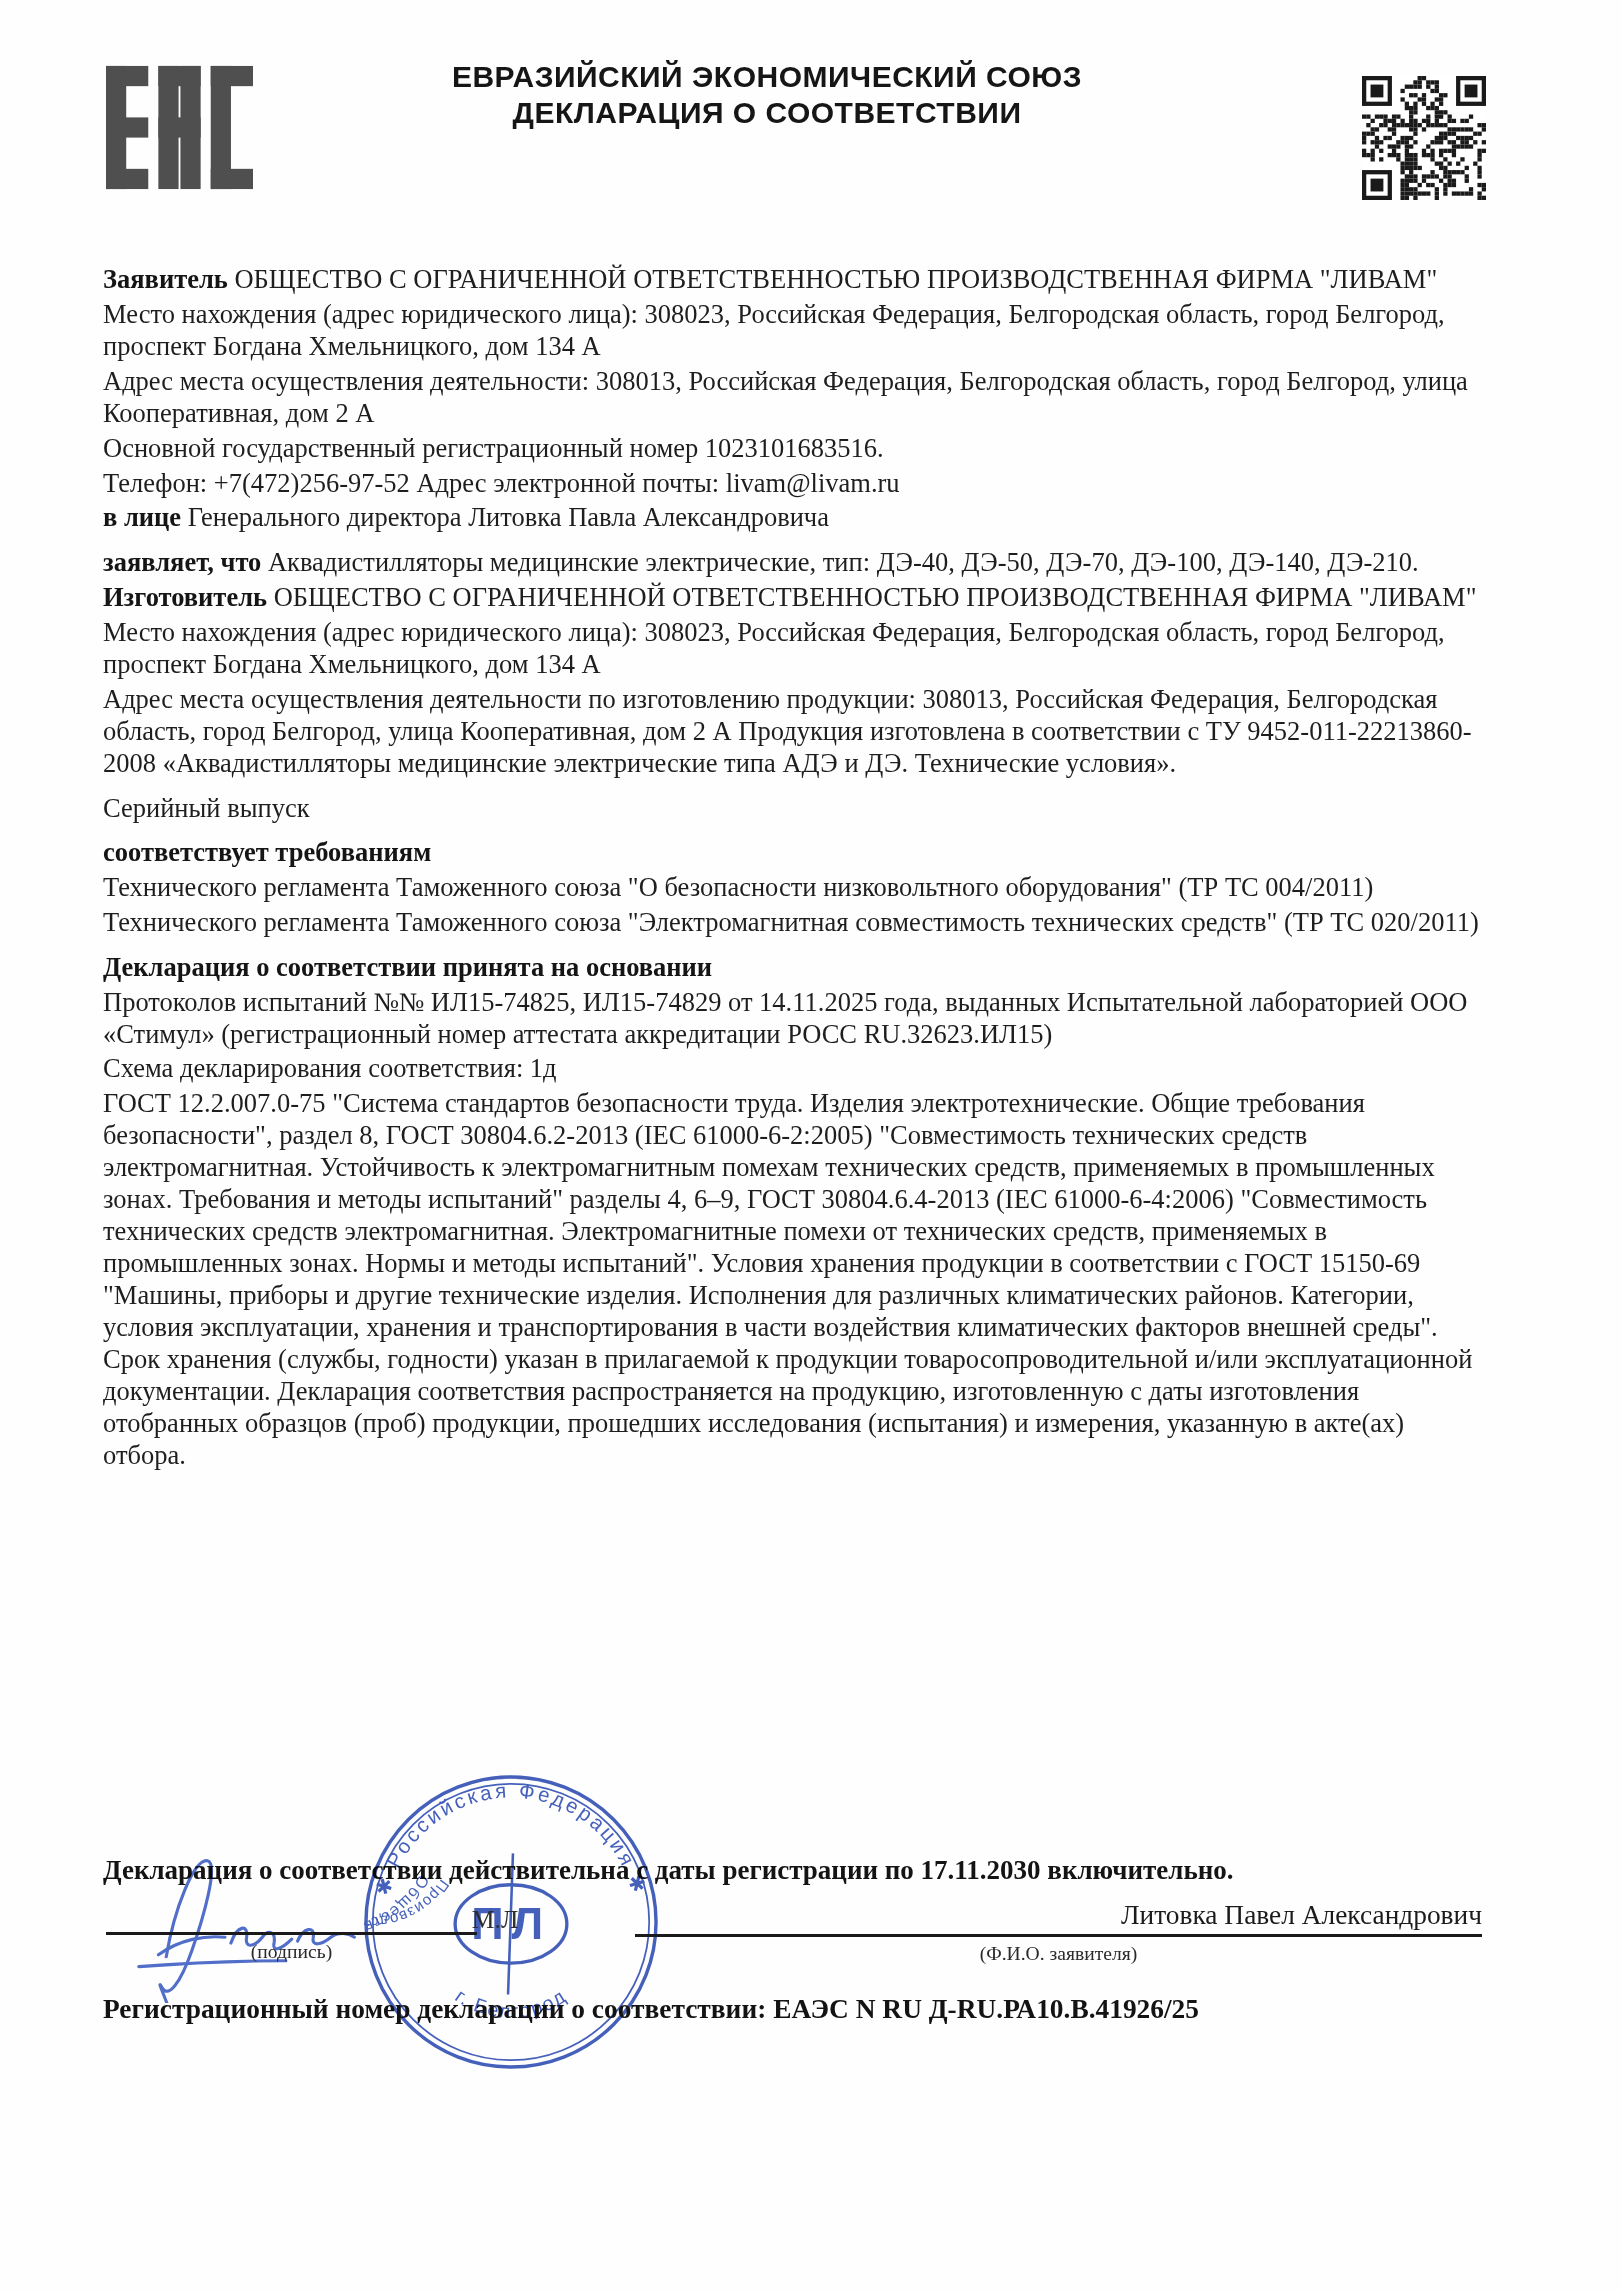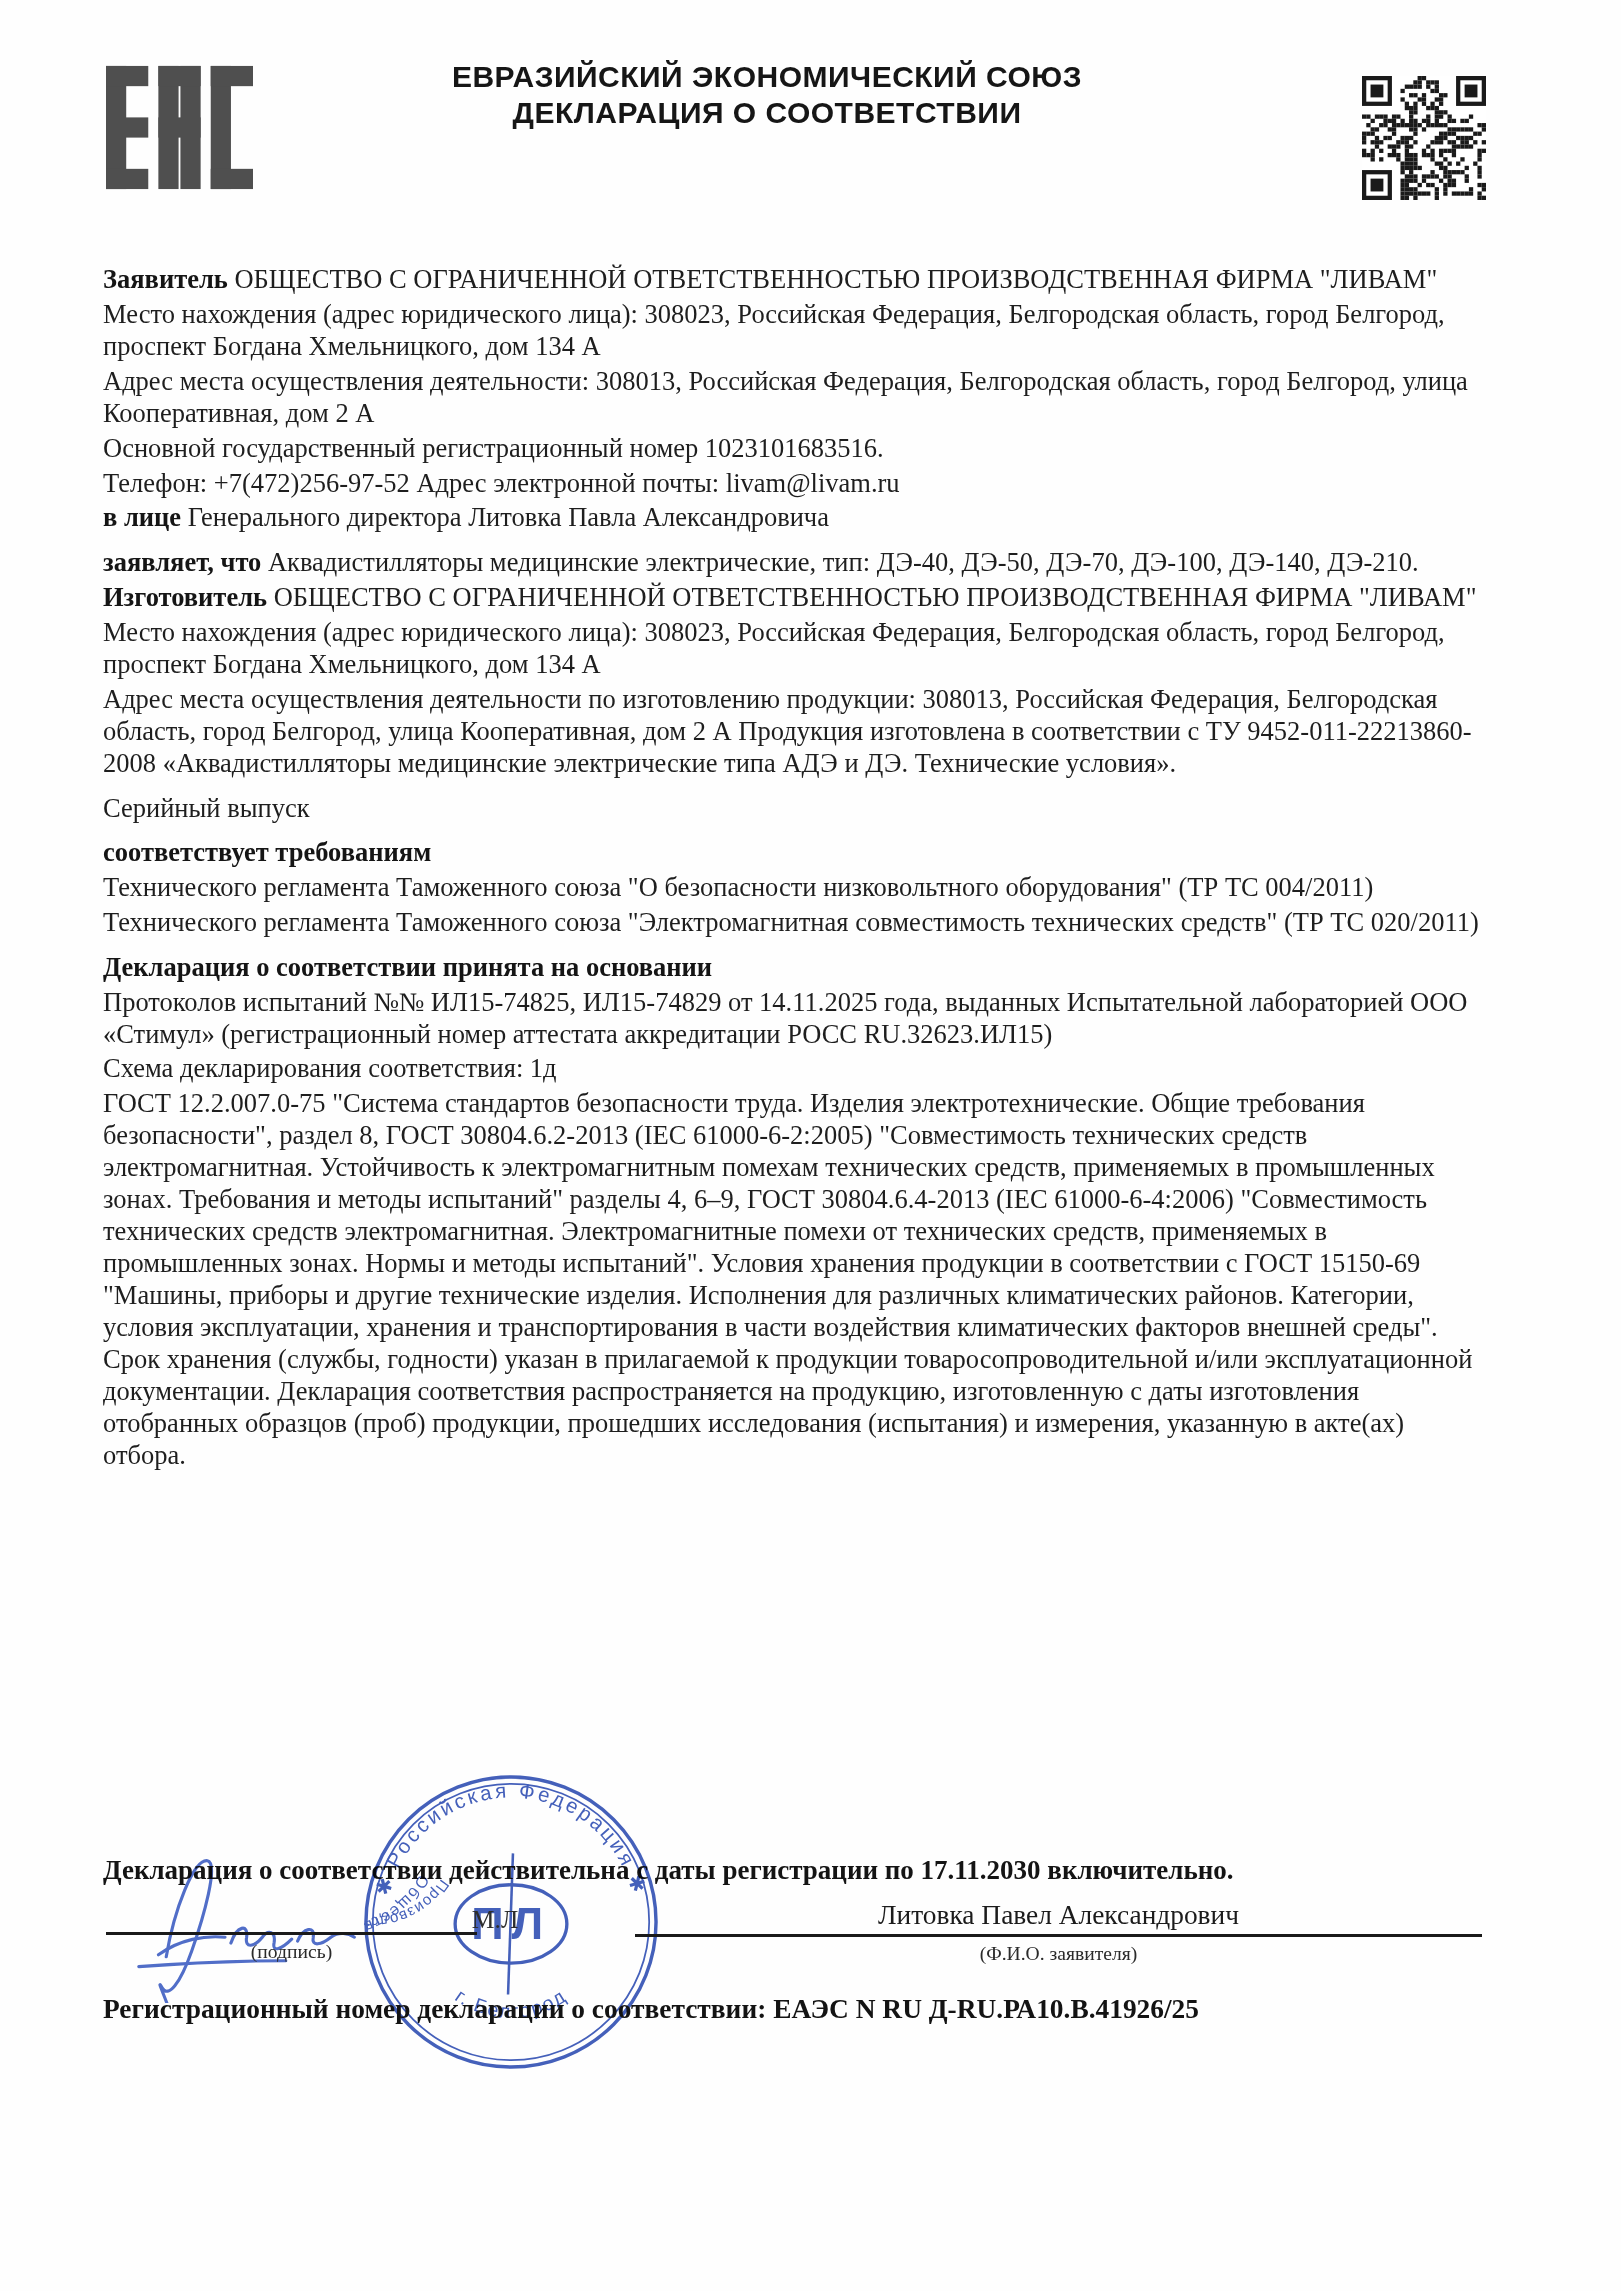--- a/index.html
+++ b/index.html
@@ -26,21 +26,21 @@
     position:absolute;left:103px;top:1855px;width:1380px;
     font-size:27px;font-weight:bold;color:#141414;
   }
   
   .sig-rule{position:absolute;height:2.9px;background:#1a1a1a;}
   .rule-sign{left:106px;top:1932px;width:371px;}
   .rule-name{left:635px;top:1934px;width:847px;}
   .sig-label{position:absolute;font-size:19.6px;color:#2a2a2a;text-align:center;}
   .label-sign{left:106px;top:1941px;width:371px;}
   .label-name{left:635px;top:1943px;width:847px;}
-  .applicant-name{position:absolute;left:635px;top:1900px;width:847px;text-align:center;font-size:27.4px;color:#1b1b1b;}
+  .applicant-name{position:absolute;left:635px;top:1900px;width:847px;text-align:right;font-size:27.4px;color:#1b1b1b;}
   .signature{position:absolute;left:129px;top:1841px;width:245px;height:162px;mix-blend-mode:multiply;}
   .stamp{position:absolute;left:364px;top:1775px;width:294px;height:294px;mix-blend-mode:multiply;opacity:.92;}
   .stamp-mp{position:absolute;left:436px;top:1905px;width:118px;text-align:center;font-size:25.5px;color:#2d2d2d;}
   
   .reg-line{position:absolute;left:103px;width:1421px;font-size:27.4px;font-weight:bold;color:#131313;}
   .reg-number{top:1994px;}
   .reg-date{top:2040px;}
 </style>
 </head>
 <body>

